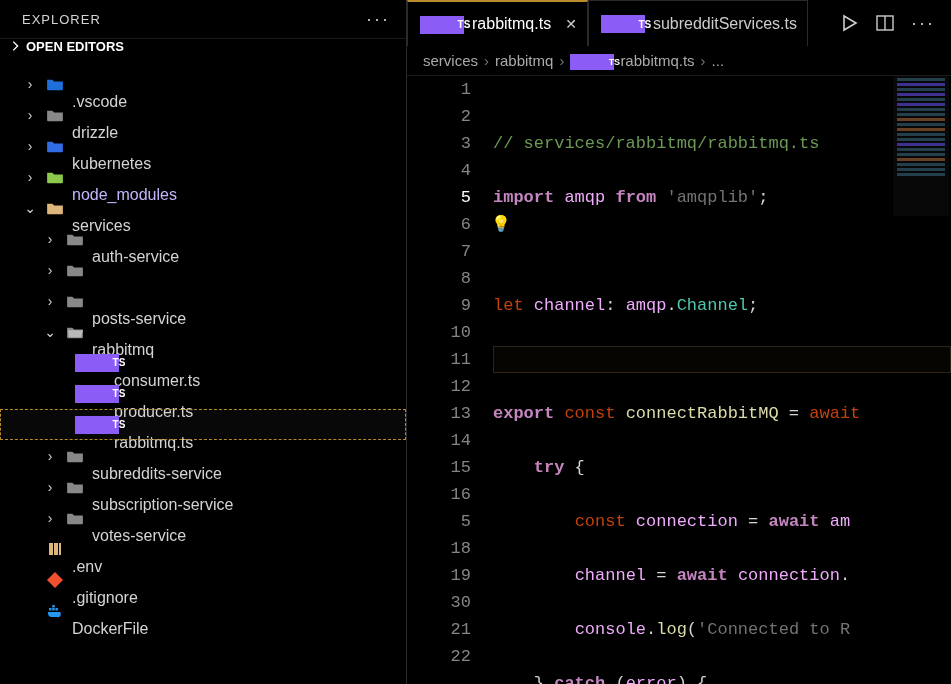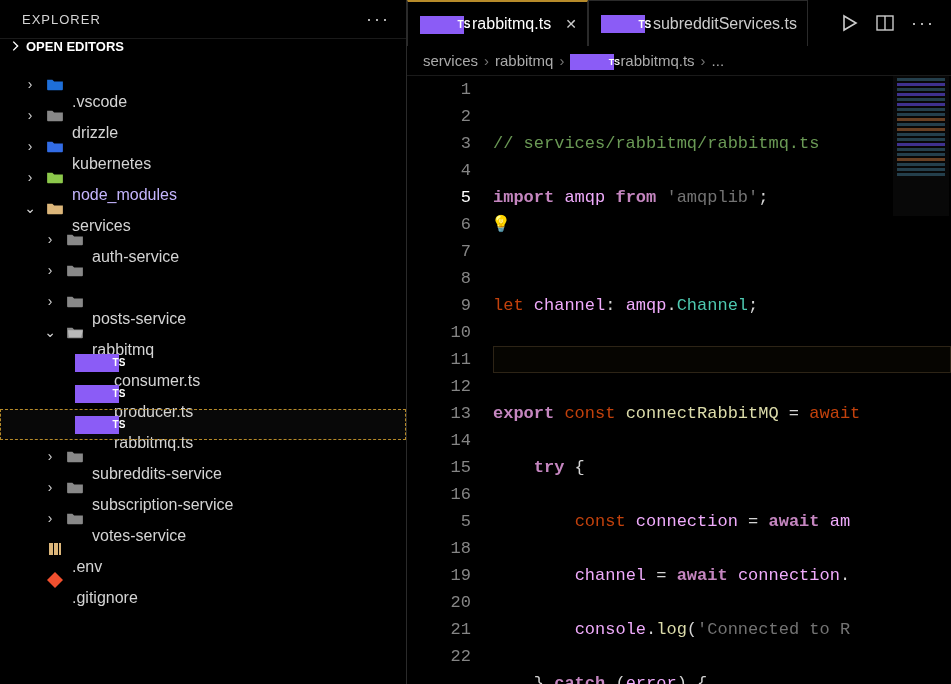--- a/index.html
+++ b/index.html
@@ -352,20 +352,33 @@
     <div class="tree-row ind1">
       <span class="chevron"></span>
       <span class="file-icon">
           <svg width="18" height="18" viewBox="0 0 18 18">
             <path d="M9 1l8 8-8 8-8-8z" fill="#f1502f"></path>
           </svg>
         </span>
       <span class="label">.gitignore</span>
     </div>
 
+    <div class="tree-row ind1">
+      <span class="chevron"></span>
+      <span class="file-icon">
+          <svg width="18" height="18" viewBox="0 0 18 18">
+            <path d="M2 10h12a3 3 0 0 1-3 5H5a4 4 0 0 1-3-5z" fill="#2496ed"></path>
+            <rect x="3" y="6" width="2.5" height="2.5" fill="#2496ed"></rect>
+            <rect x="6.2" y="6" width="2.5" height="2.5" fill="#2496ed"></rect>
+            <rect x="9.4" y="6" width="2.5" height="2.5" fill="#2496ed"></rect>
+            <rect x="6.2" y="3" width="2.5" height="2.5" fill="#2496ed"></rect>
+          </svg>
+        </span>
+      <span class="label">DockerFile</span>
+    </div>
 
   </div>
 </div>
 
 <div class="editor">
 
   <div class="tabbar">
     <div class="tab active">
       <span class="file-icon"><span class="ts-badge">TS</span></span>
       <span>rabbitmq.ts</span>
@@ -412,21 +425,21 @@
         <div>10</div>
         <div>11</div>
         <div>12</div>
         <div>13</div>
         <div>14</div>
         <div>15</div>
         <div>16</div>
         <div>5</div>
         <div>18</div>
         <div>19</div>
-        <div>20</div>
+        <div>30</div>
         <div>21</div>
         <div>22</div>
     </div>
     <div class="code">
       <span class="lightbulb">💡</span>
 <div class="code-line"><span class="c-comment">// services/rabbitmq/rabbitmq.ts</span></div>
 <div class="code-line"><span class="c-keyword">import</span> <span class="c-ident">amqp</span> <span class="c-keyword">from</span> <span class="c-string">'amqplib'</span><span class="c-punct">;</span></div>
 <div class="code-line"></div>
 <div class="code-line"><span class="c-decl">let</span> <span class="c-ident">channel</span><span class="c-punct">: </span><span class="c-ident">amqp</span><span class="c-punct">.</span><span class="c-type">Channel</span><span class="c-punct">;</span></div>
 <div class="code-line current"></div>

